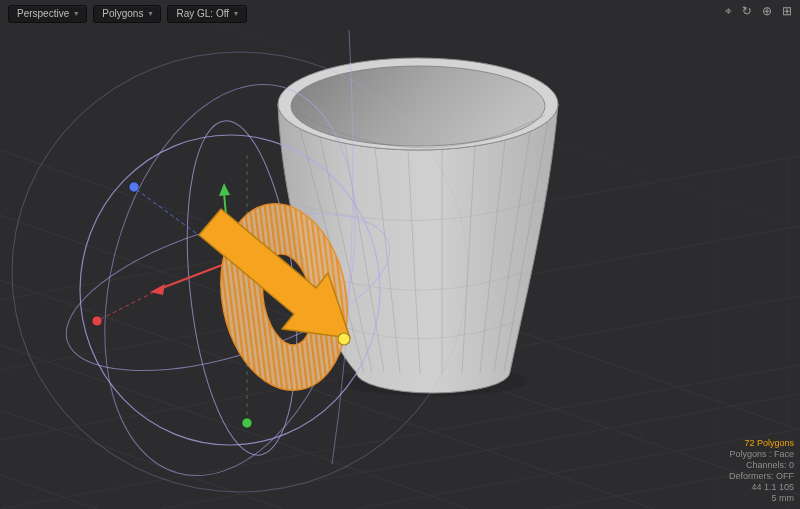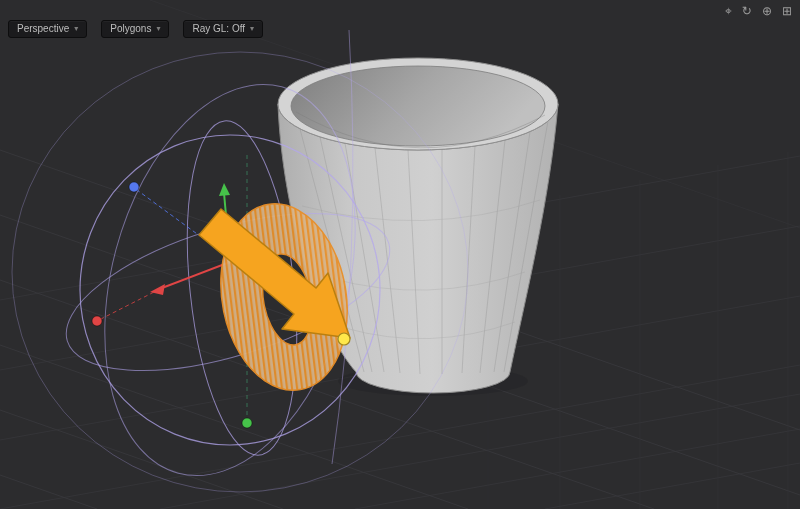--- a/index.html
+++ b/index.html
@@ -4,21 +4,21 @@
 <style>
   html,body{margin:0;padding:0;background:#1a1a1a;}
   #viewport{
     position:relative;width:800px;height:509px;overflow:hidden;
     background:#2c2c2e;
     font-family:"Liberation Sans", sans-serif;
   }
   #scene{position:absolute;left:0;top:0;}
   
   .vp-header{
-    position:absolute;top:20px;left:8px;display:flex;gap:14px;z-index:10;justify-content:center;
+    position:absolute;top:5px;left:8px;display:flex;gap:6px;z-index:10;justify-content:center;
   }
   .vp-btn{
     display:flex;align-items:center;gap:5px;
     background:#1b1b1d;border:1px solid #0d0d0e;border-radius:3px;
     color:#bdbdbd;font-size:10px;padding:2px 8px;line-height:12px;
     cursor:default;white-space:nowrap;
     box-shadow:0 1px 0 rgba(255,255,255,0.04) inset;
   }
   .vp-btn .caret{font-size:8px;color:#7c7c7c;}
   
@@ -174,14 +174,22 @@
     </div>
   </div>
 
   <div class="vp-controls">
     <span class="ico">⌖</span>
     <span class="ico">↻</span>
     <span class="ico">⊕</span>
     <span class="ico">⊞</span>
   </div>
 
+  <div class="vp-status">
+    <span class="hl">72 Polygons</span>
+    <span>Polygons : Face</span>
+    <span>Channels: 0</span>
+    <span>Deformers: OFF</span>
+    <span>44 1.1 105</span>
+    <span>5 mm</span>
+  </div>
 
 </div>
 
 </body></html>

